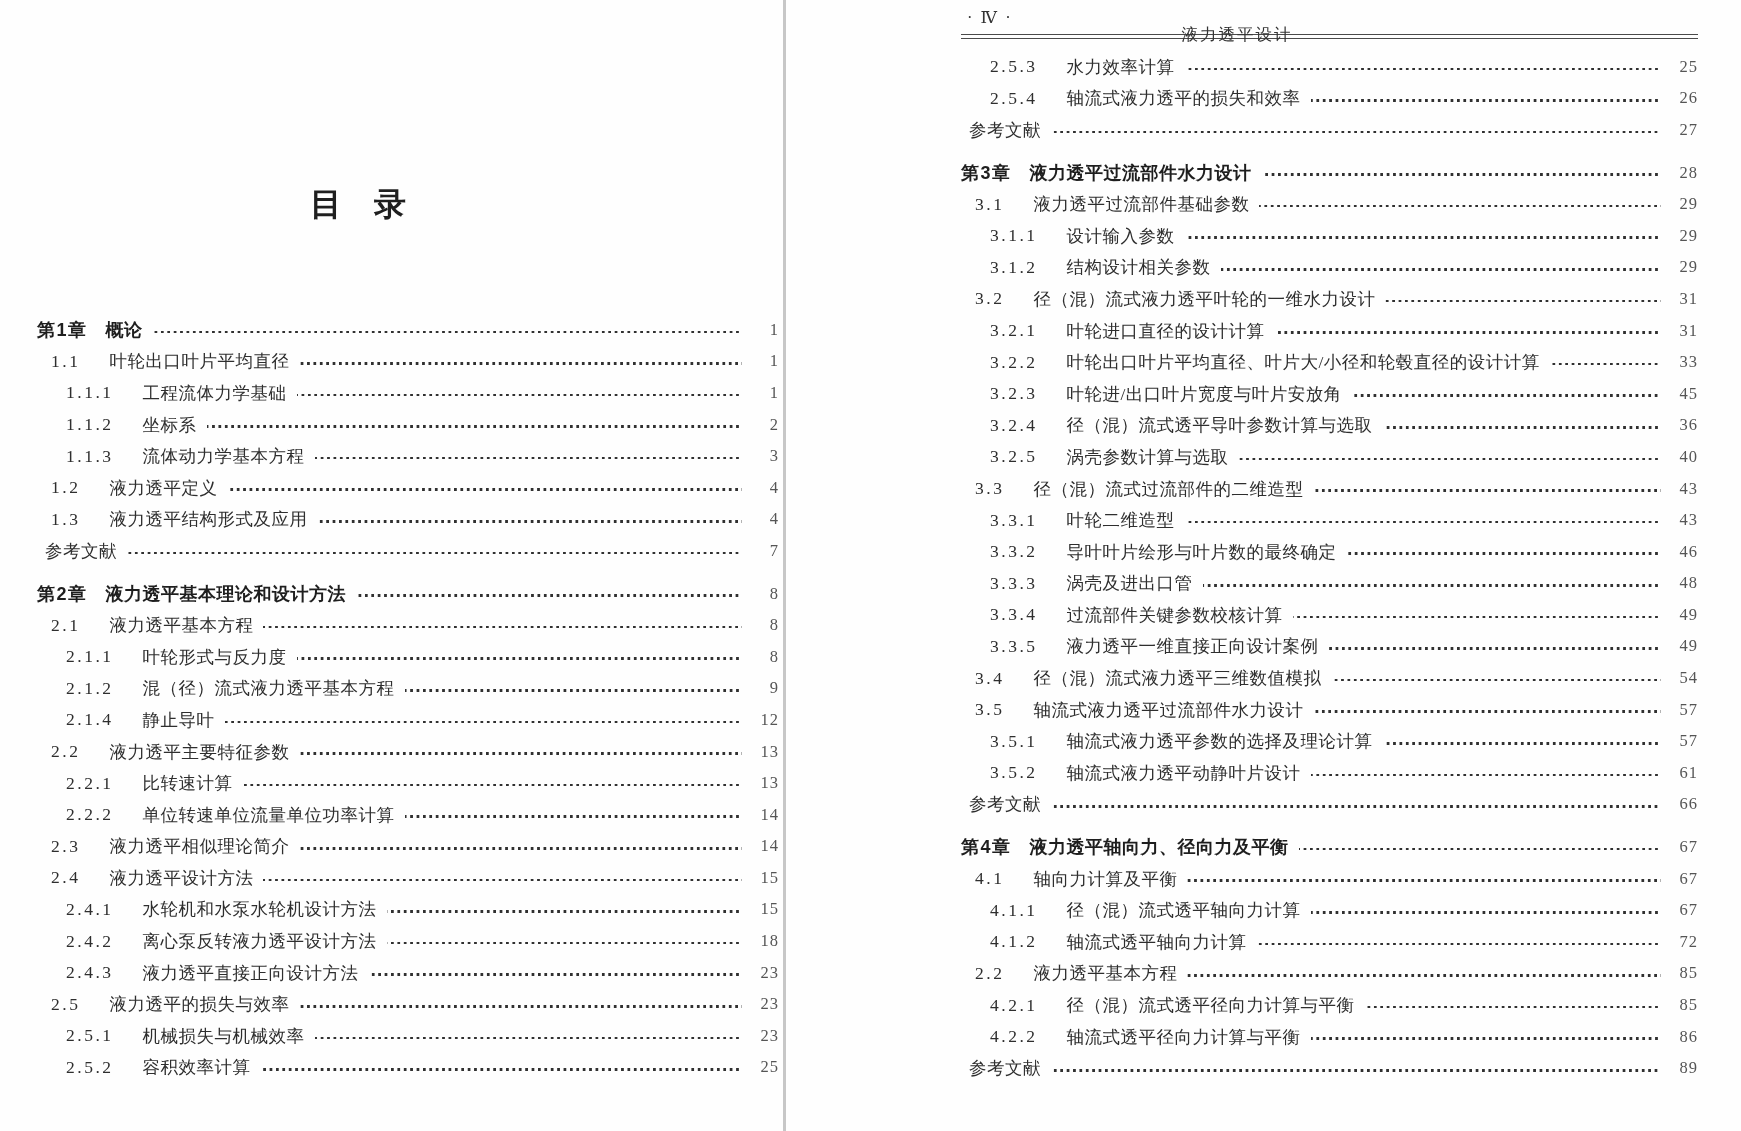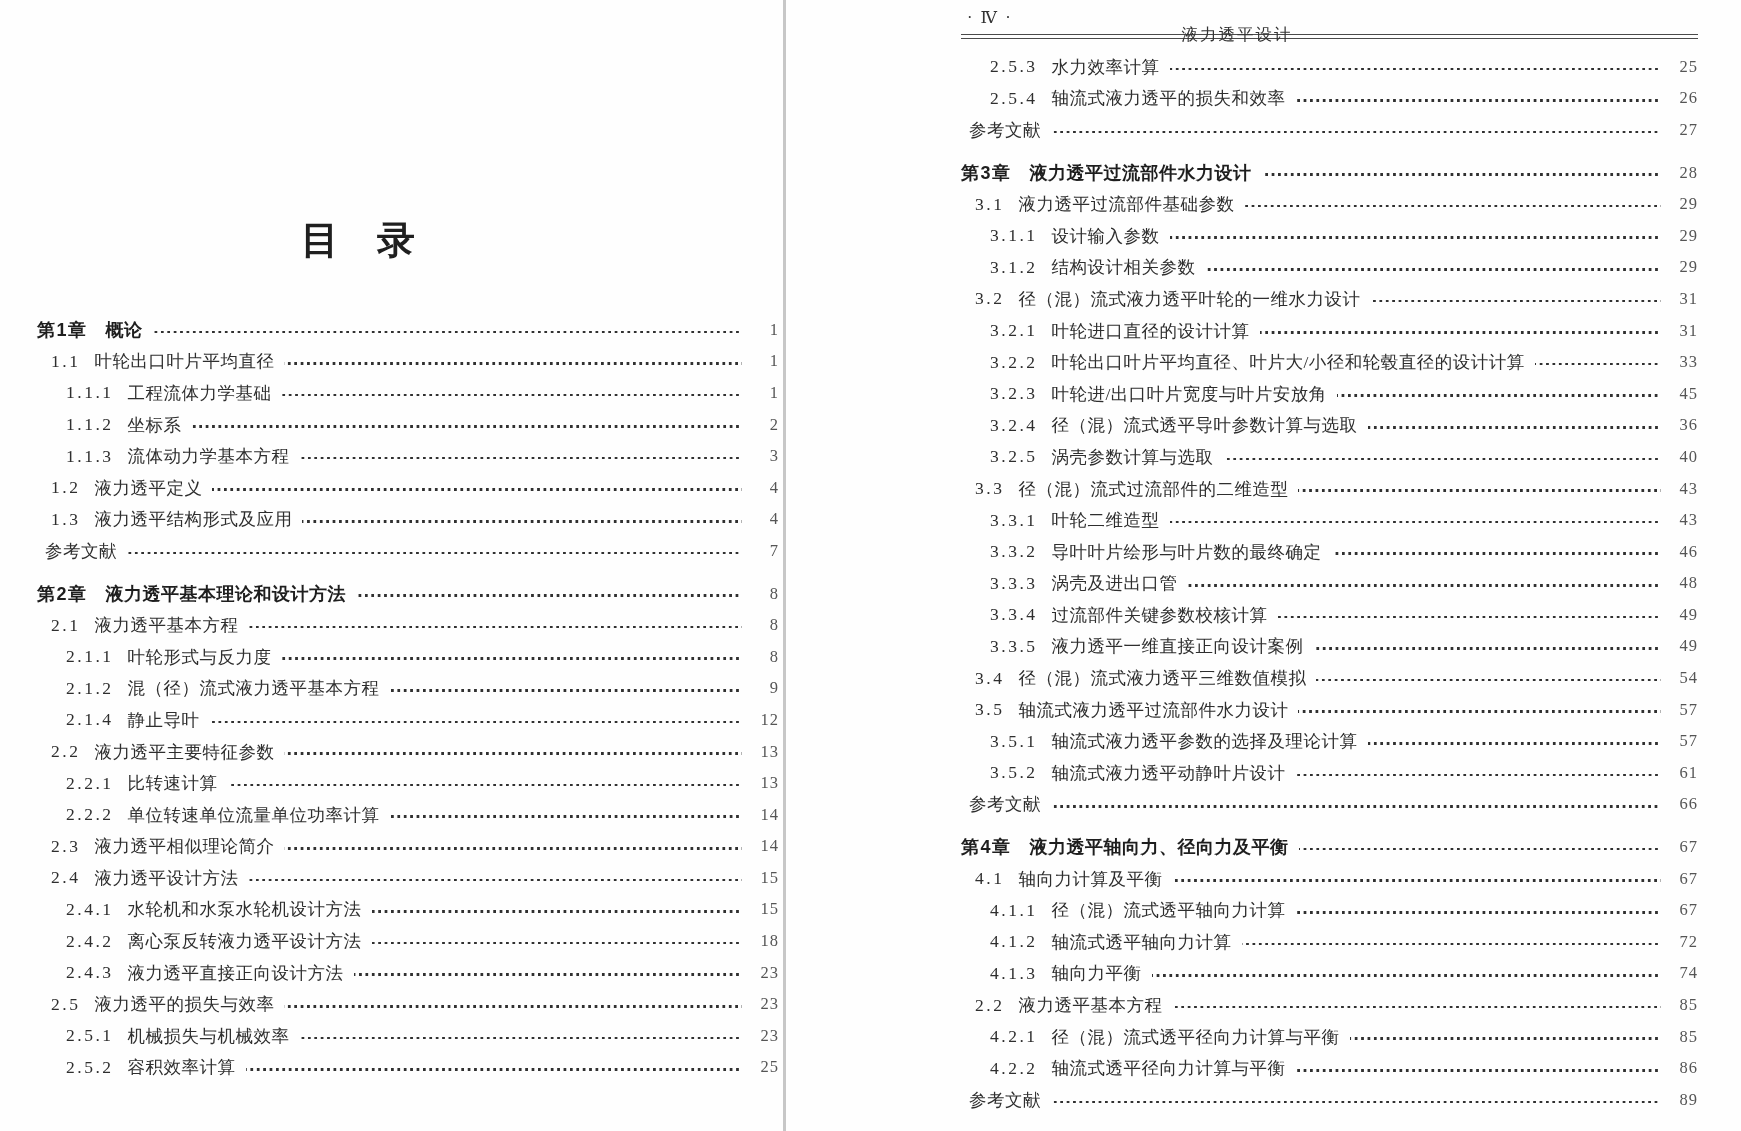--- a/index.html
+++ b/index.html
@@ -10,21 +10,21 @@
   }
   .page{position:absolute;top:0;bottom:0;background:#fefefe;}
   .page-left{left:0;width:783px;}
   .page-right{left:786px;right:0;}
   .divider{position:absolute;top:0;bottom:0;left:783px;width:3px;background:#c7c7c7;}
 
   
   .toc-title{
     position:absolute;left:358px;top:183px;transform:translateX(-50%);
     font-family:"Liberation Sans","DejaVu Sans",sans-serif;
-    font-size:38px;font-weight:bold;color:#1f1f1f;white-space:nowrap;margin-top:32px;
+    font-size:32px;font-weight:bold;color:#1f1f1f;white-space:nowrap;
   }
   .toc-list{position:absolute;}
   .list-left{left:37px;top:303px;width:742px;}
 
   
   .right-content{position:absolute;left:175px;top:6px;width:737px;}
   .running-head{position:relative;height:26px;font-size:16.5px;color:#333;}
   .folio{position:absolute;left:6px;top:2px;letter-spacing:2px;white-space:nowrap;}
   .running-title{position:absolute;left:276px;top:18px;transform:translateX(-50%);white-space:nowrap;letter-spacing:2px;}
   .head-rule{height:2.5px;border-top:1.6px solid #4a4a4a;border-bottom:1.2px solid #4a4a4a;margin-top:2px;}
@@ -32,21 +32,21 @@
 
   
   .row{display:flex;align-items:center;height:31.6px;font-size:17.5px;color:#2e2e2e;}
   .row.chapter{
     font-family:"Liberation Sans","DejaVu Sans",sans-serif;
     font-weight:bold;font-size:18px;color:#1e1e1e;margin-top:11px;
   }
   .row.section{padding-left:14px;}
   .row.subsection{padding-left:29px;}
   .row.references{padding-left:8px;}
-  .num{letter-spacing:2.5px;margin-right:14px;white-space:nowrap;}
+  .num{letter-spacing:2.5px;margin-right:29px;white-space:nowrap;}
   .row.chapter .num{letter-spacing:1.5px;margin-right:18px;}
   .etitle{white-space:nowrap;letter-spacing:0.5px;}
   .leader{
     flex:1 1 auto;min-width:10px;height:2.6px;margin:0 5px 0 10px;
     background-image:linear-gradient(90deg,#303030 2.4px,transparent 2.4px);
     background-size:6.4px 2.6px;background-repeat:repeat-x;background-position:right center;
     transform:translateY(2px);
   }
   .pagenum{
     flex:0 0 auto;width:32px;text-align:right;color:#555;
@@ -376,26 +376,20 @@
         <span class="etitle">径（混）流式透平轴向力计算</span>
         <div class="leader"></div>
         <span class="pagenum">67</span>
       </div>
       <div class="row subsection">
         <span class="num">4.1.2</span>
         <span class="etitle">轴流式透平轴向力计算</span>
         <div class="leader"></div>
         <span class="pagenum">72</span>
       </div>
-      <div class="row subsection">
-        <span class="num">4.1.3</span>
-        <span class="etitle">轴向力平衡</span>
-        <div class="leader"></div>
-        <span class="pagenum">74</span>
-      </div>
       <div class="row section">
         <span class="num">2.2</span>
         <span class="etitle">液力透平基本方程</span>
         <div class="leader"></div>
         <span class="pagenum">85</span>
       </div>
       <div class="row subsection">
         <span class="num">4.2.1</span>
         <span class="etitle">径（混）流式透平径向力计算与平衡</span>
         <div class="leader"></div>

